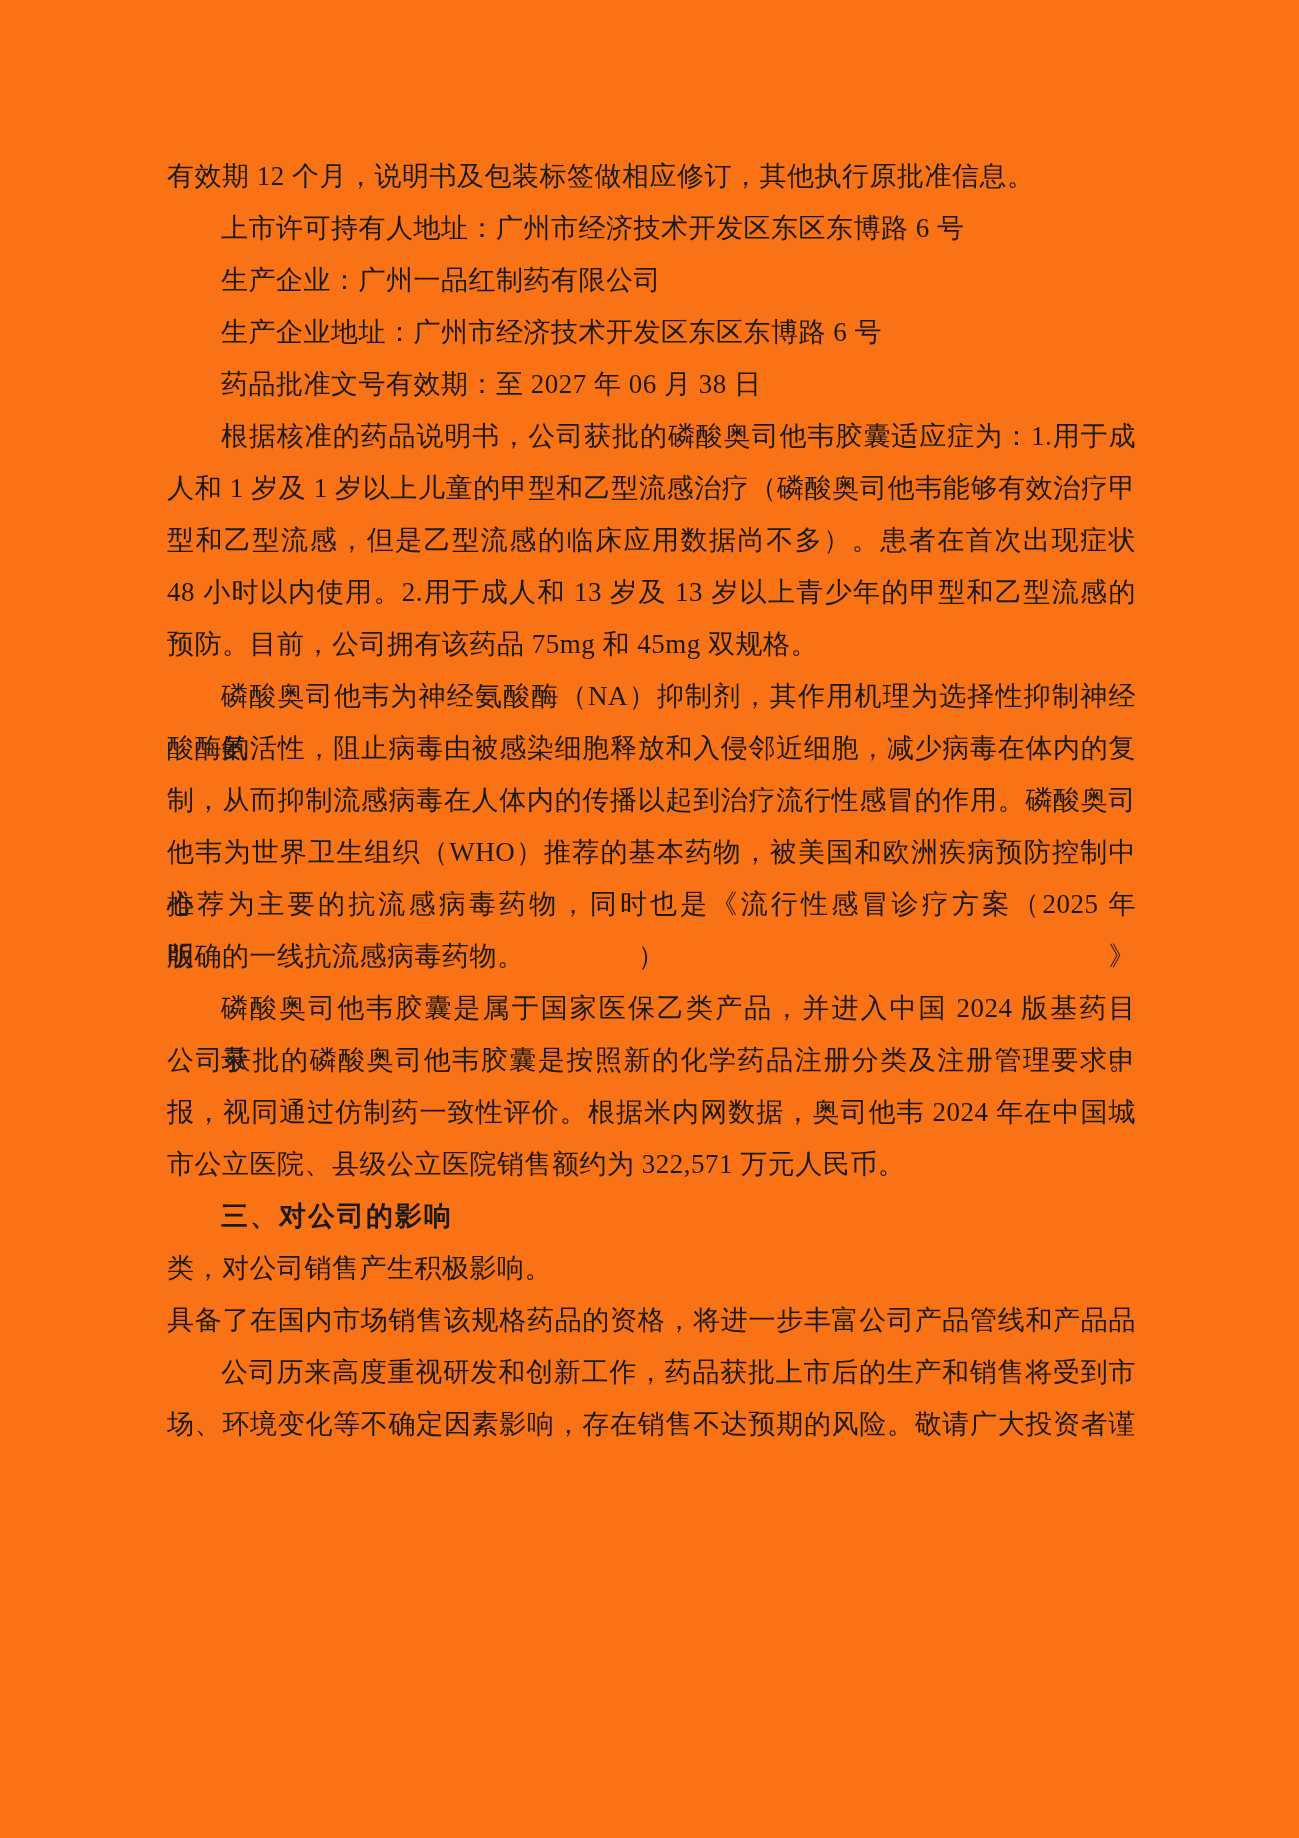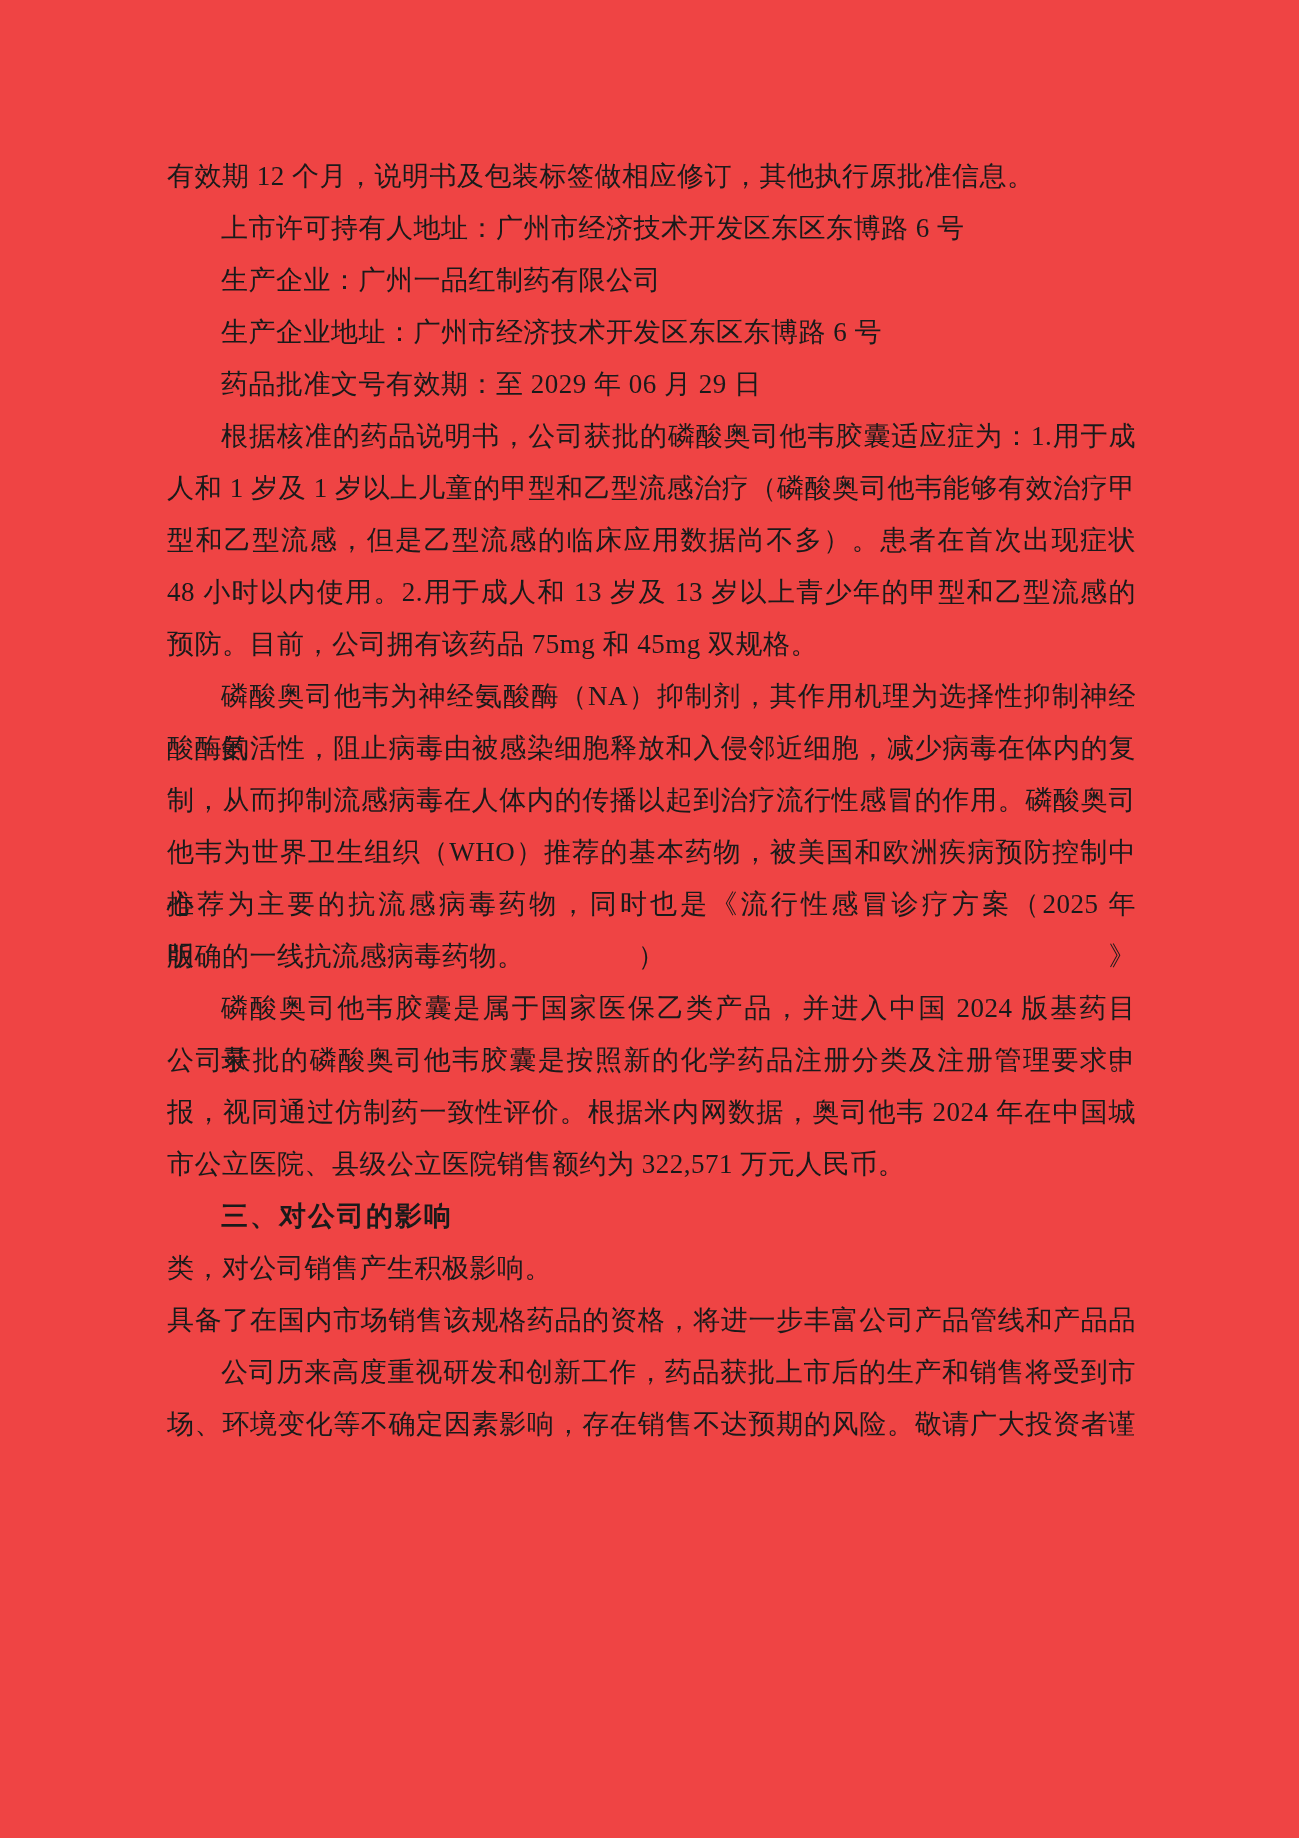--- a/index.html
+++ b/index.html
@@ -12,21 +12,21 @@
     height: 1838px;
     overflow: hidden;
     font-family: "Liberation Serif", serif;
     color: #1a1a1a;
   }
   .page {
     box-sizing: border-box;
     width: 1299px;
     height: 1838px;
     padding: 150px 163px 0 167px;
-    background: #ef4444;
+    background: #f97316;
   }
   .doc-body {
     width: 969px;
   }
   .line {
     height: 52px;
     line-height: 52px;
     font-size: 27px;
     white-space: pre;
     letter-spacing: 0.5px;
@@ -47,21 +47,21 @@
 </style>
 </head>
 <body>
 
 <div class="page">
   <div class="doc-body">
       <div class="line">有效期 12 个月，说明书及包装标签做相应修订，其他执行原批准信息。</div>
       <div class="line indent">上市许可持有人地址：广州市经济技术开发区东区东博路 6 号</div>
       <div class="line indent">生产企业：广州一品红制药有限公司</div>
       <div class="line indent">生产企业地址：广州市经济技术开发区东区东博路 6 号</div>
-      <div class="line indent">药品批准文号有效期：至 2029 年 06 月 29 日</div>
+      <div class="line indent">药品批准文号有效期：至 2027 年 06 月 38 日</div>
       <div class="line indent fill">根据核准的药品说明书，公司获批的磷酸奥司他韦胶囊适应症为：1.用于成</div>
       <div class="line fill">人和 1 岁及 1 岁以上儿童的甲型和乙型流感治疗（磷酸奥司他韦能够有效治疗甲</div>
       <div class="line fill">型和乙型流感，但是乙型流感的临床应用数据尚不多）。患者在首次出现症状</div>
       <div class="line fill">48 小时以内使用。2.用于成人和 13 岁及 13 岁以上青少年的甲型和乙型流感的</div>
       <div class="line">预防。目前，公司拥有该药品 75mg 和 45mg 双规格。</div>
       <div class="line indent fill">磷酸奥司他韦为神经氨酸酶（NA）抑制剂，其作用机理为选择性抑制神经氨</div>
       <div class="line fill">酸酶的活性，阻止病毒由被感染细胞释放和入侵邻近细胞，减少病毒在体内的复</div>
       <div class="line fill">制，从而抑制流感病毒在人体内的传播以起到治疗流行性感冒的作用。磷酸奥司</div>
       <div class="line fill">他韦为世界卫生组织（WHO）推荐的基本药物，被美国和欧洲疾病预防控制中心</div>
       <div class="line fill">推荐为主要的抗流感病毒药物，同时也是《流行性感冒诊疗方案（2025 年版）》</div>

